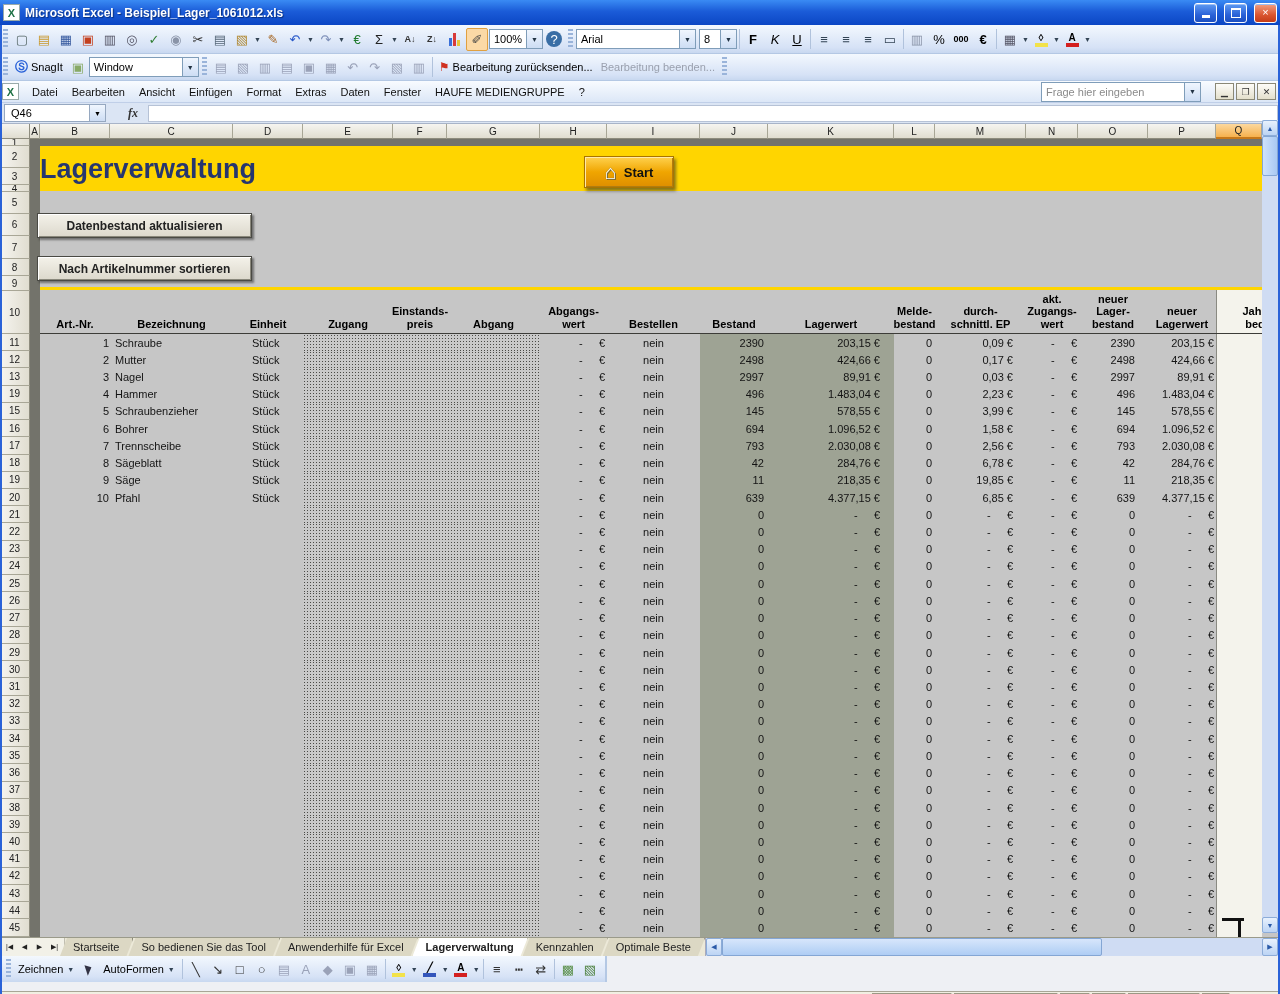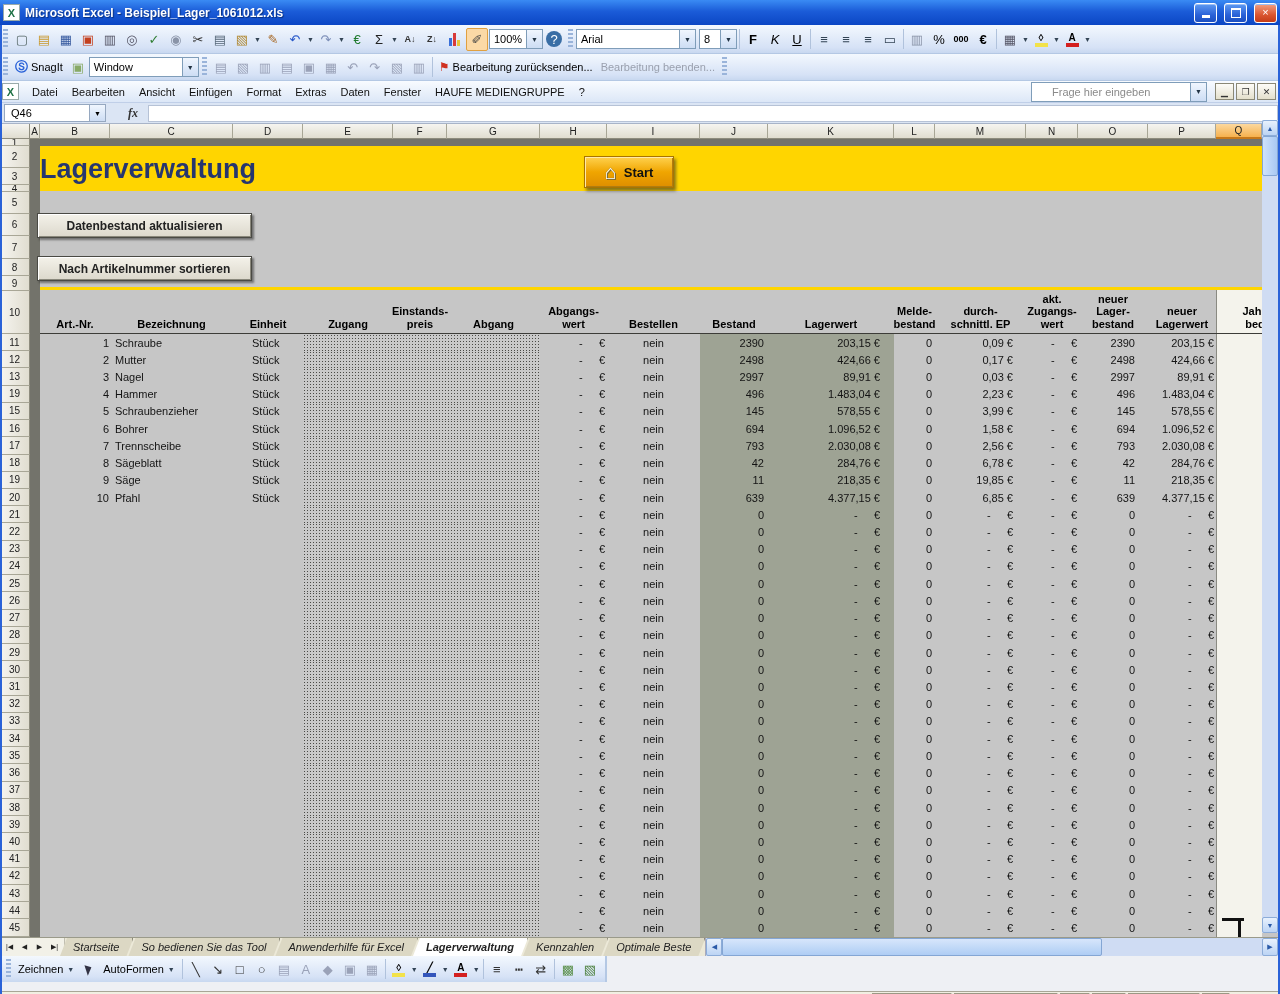--- a/index.html
+++ b/index.html
@@ -42,21 +42,21 @@
   .clr-ico{display:flex;flex-direction:column;align-items:center;justify-content:center;width:20px;height:21px;margin:0 1px;}
   .clr-ico .g{font-size:10px;line-height:11px;font-weight:bold;}
   .clr-ico .bar{width:13px;height:4px;}
   .txtbtn{font-size:11px;padding:0 4px;display:flex;align-items:center;gap:3px;height:20px;flex:0 0 auto;white-space:nowrap;}
   .gray{color:#9aa0ae;}
   .flag{color:#d03020;font-size:12px;}
   
   .menubar{height:21px;background:linear-gradient(#f8fbff,#dce7f7);display:flex;align-items:center;
     font-size:11px;border-bottom:1px solid #c0cfe8;padding-left:2px;}
   .menu-item{padding:2px 7px;color:#111;white-space:nowrap;}
-  .qbox{margin-left:auto;margin-right:6px;width:158px;padding-left:16px;}
+  .qbox{margin-left:auto;margin-right:12px;width:158px;}
   .qbox .cval{color:#8a8a8a;}
   .mini-wbtn{width:17px;height:15px;border:1px solid #8a8876;background:linear-gradient(#fdfcf8,#e4e0cc);
     margin-left:2px;display:flex;align-items:center;justify-content:center;font-size:9px;color:#333;flex:0 0 auto;}
   
   .fbar{height:20px;background:#dbe5f4;display:flex;align-items:center;border-bottom:1px solid #a8b4c8;padding-left:4px;}
   .namebox{width:78px;height:16px;background:#fff;border:1px solid #96a8c0;font-size:11px;
     display:flex;align-items:center;padding-left:6px;}
   .nbarr{width:15px;height:16px;border:1px solid #96a8c0;border-left:none;
     background:linear-gradient(#f0f6fe,#cdddf4);display:flex;align-items:center;justify-content:center;font-size:7px;}
   .fx{font-family:"Liberation Serif",serif;font-style:italic;font-weight:bold;font-size:12px;margin:0 10px 0 22px;color:#333;}
@@ -122,21 +122,21 @@
     border-radius:2px;display:flex;align-items:center;justify-content:center;font-size:7px;color:#2a5aa8;box-sizing:border-box;}
   .vthumb{position:absolute;top:16px;left:0;width:16px;height:40px;background:linear-gradient(90deg,#cfe2fb,#a9c9f3);
     border:1px solid #84a6d4;border-radius:2px;box-sizing:border-box;}
   .vdown{position:absolute;bottom:0;left:0;}
   
   .tabrow{height:18px;display:flex;align-items:stretch;background:#ece9d8;border-top:1px solid #9a9a8a;width:1278px;}
   .tabnav{display:flex;align-items:center;background:#f2f1e8;padding:0 2px;border-right:1px solid #c0beb0;}
   .navb{width:15px;height:14px;display:flex;align-items:center;justify-content:center;font-size:7px;color:#222;}
   .tab{clip-path:polygon(7px 0,100% 0,calc(100% - 7px) 100%,0 100%);background:#dcd8c4;
     border-right:1px solid #8a887a;margin-left:-5px;padding:0 13px;font-size:11px;display:flex;
-    align-items:center;white-space:nowrap;color:#222;font-style:italic;}
+    align-items:center;white-space:nowrap;color:#222;}
   .tab.active{background:#fff;font-weight:bold;z-index:2;}
   .hscroll{flex:1;display:flex;align-items:stretch;background:#cfdcf3;border-left:1px solid #aab;}
   .hthumb{width:380px;background:linear-gradient(#d7e6fb,#aecdf4);border:1px solid #84a6d4;border-radius:2px;box-sizing:border-box;}
   .htrack{flex:1;}
   
   .drawrow{height:35px;background:#eef0f4;display:flex;}
   .drawbar{width:602px;height:26px;display:flex;align-items:center;
     background:linear-gradient(#f3f8fe,#d6e2f6 80%,#c8d8f0);border-right:2px solid #b4c8e4;padding-left:3px;}
   .cursor-tri{width:0;height:0;border-left:6px solid #334;border-top:4px solid transparent;
     border-bottom:7px solid transparent;margin:0 7px;transform:rotate(-18deg);}

